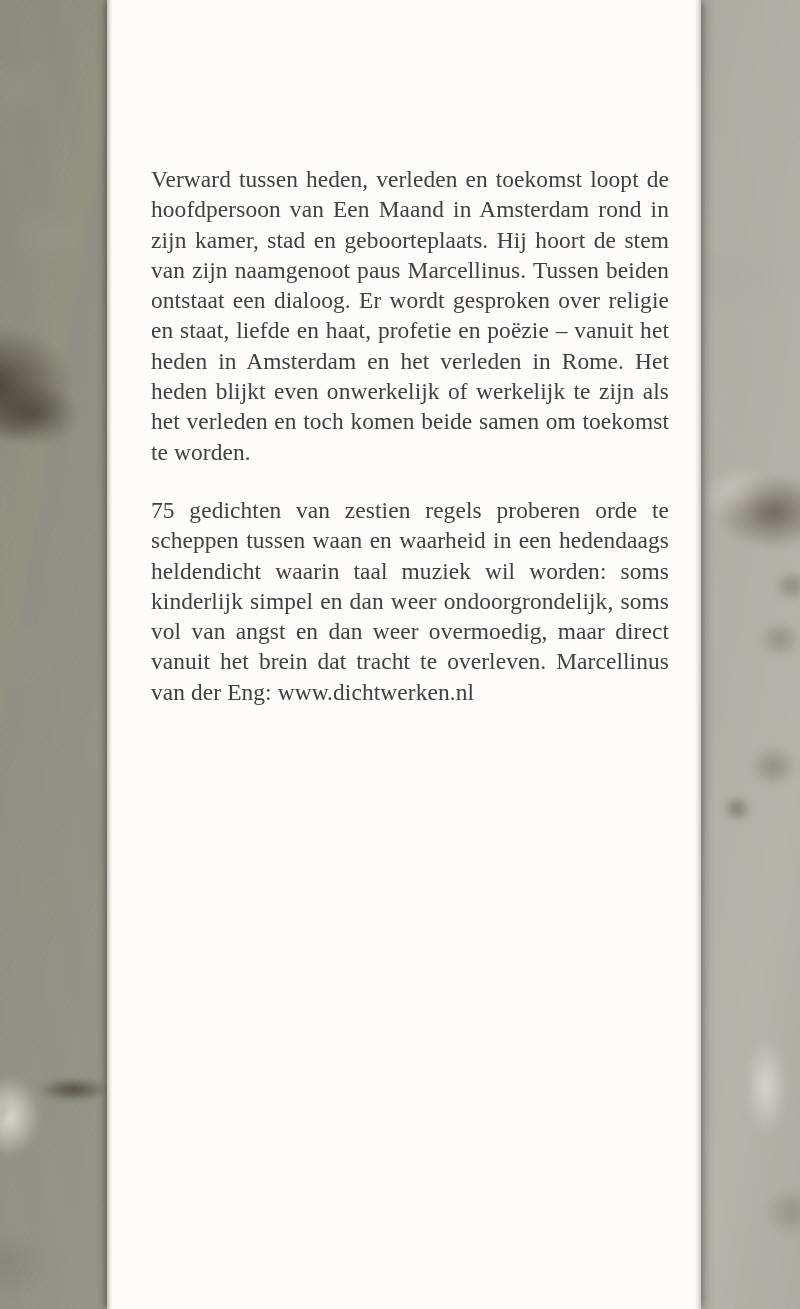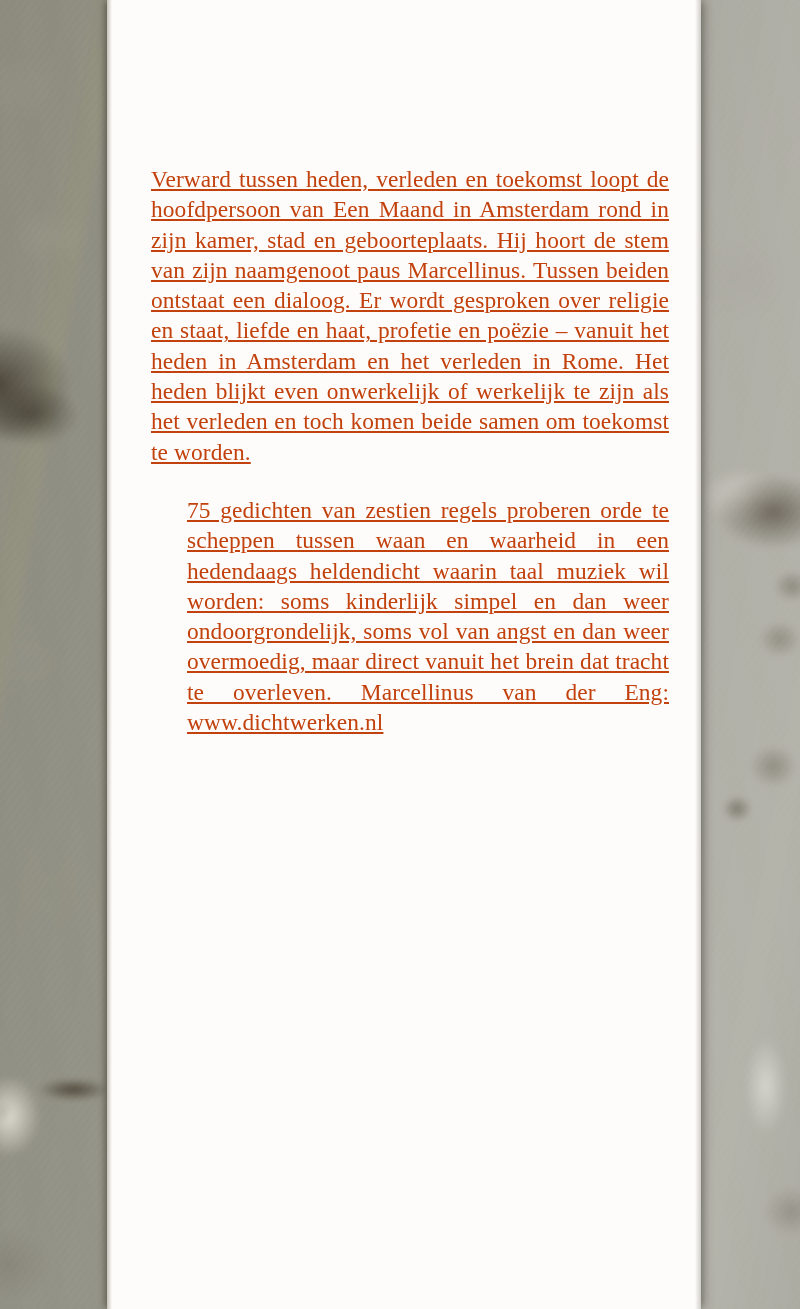--- a/index.html
+++ b/index.html
@@ -87,32 +87,30 @@
   }
 
   .text-block {
     position: absolute;
     left: 44px;
     top: 164px;
     width: 518px;
   }
   .blurb {
     margin: 0;
-    color: #c2410c;
+    color: #404040;
     font-size: 23.4px;
     line-height: 30.3px;
     text-align: justify;
     text-justify: inter-word;
     letter-spacing: .1px;
-    text-decoration: underline;
     -webkit-font-smoothing: antialiased;
   }
   .blurb + .blurb {
     margin-top: 28px;
-    margin-left: 36px;
   }
 </style>
 </head>
 <body>
 
 <div id="scene">
 
   <div class="backdrop"></div>
   <div class="backdrop-grain"></div>
 

